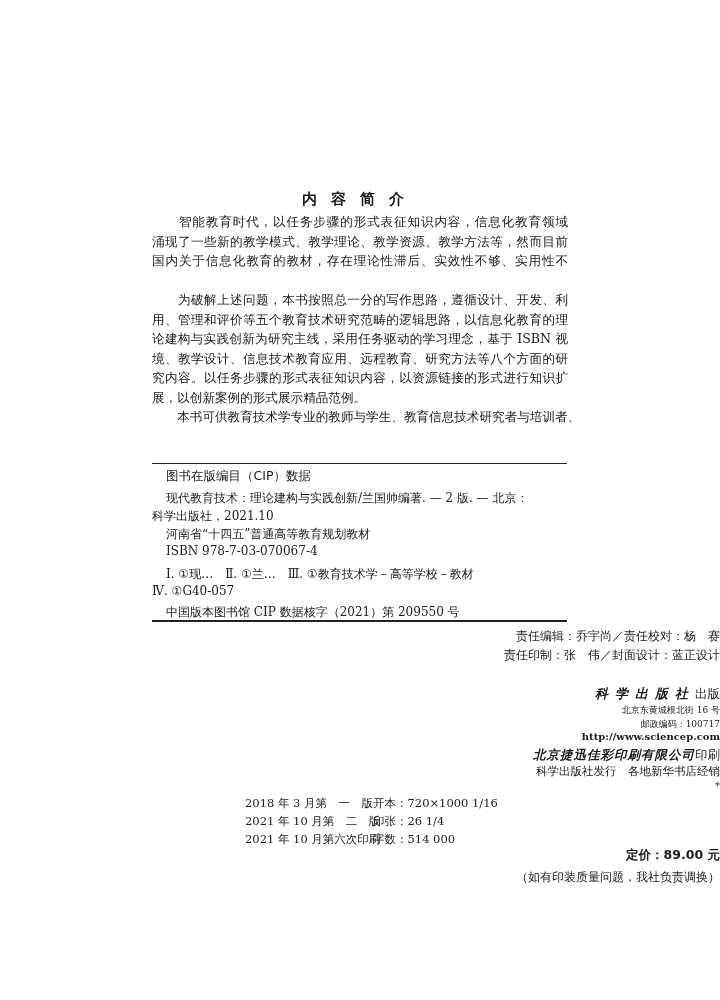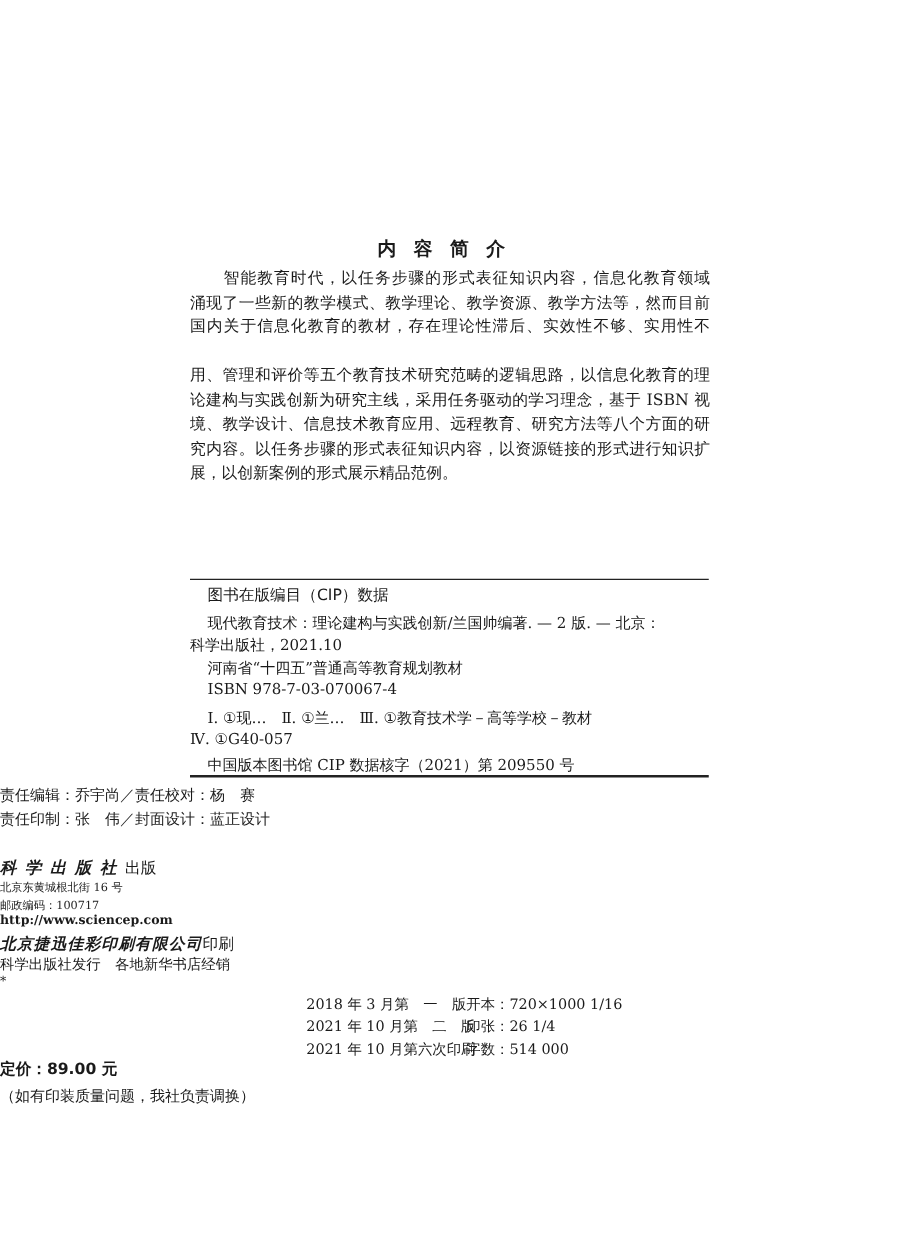--- a/index.html
+++ b/index.html
@@ -9,48 +9,50 @@
   .title { left: 0; width: 720px; top: 190px; text-align: center; font-size: 15px; font-weight: bold;
            letter-spacing: 14px; font-family: "DejaVu Sans", sans-serif; }
   .para { position: absolute; left: 152px; width: 416px; font-size: 12.6px; line-height: 19.6px;
           text-align: justify; }
   .para .line { display: block; white-space: nowrap; text-align: justify; text-align-last: justify; height: 19.6px; }
   .para .line.last { text-align-last: left; }
   .rule-thin { position: absolute; left: 152px; width: 415px; top: 463px; height: 1px; background: #222; }
   .rule-thick { position: absolute; left: 152px; width: 415px; top: 620px; height: 2px; background: #222; }
   .cip { position: absolute; font-size: 12px; white-space: nowrap; }
   .cip-head { font-family: "DejaVu Sans", sans-serif; font-size: 12.5px; }
-  .center { left: 0; width: 720px; text-align: left; }
+  .center { left: 0; width: 720px; text-align: right; }
   .small { font-size: 9px; }
   .bold-pub { font-weight: bold; font-style: italic; letter-spacing: 7px; font-size: 13px; }
   .bold-print { font-weight: bold; font-style: italic; font-size: 12.5px; letter-spacing: 1px; }
   .imprint { font-size: 11.5px; }
 </style>
 </head>
 <body>
 
 <div>
 
   <div class="abs title">内容简介</div>
 
   <div class="para" style="top:212px;">
     <span class="line">　　智能教育时代，以任务步骤的形式表征知识内容，信息化教育领域</span>
     <span class="line">涌现了一些新的教学模式、教学理论、教学资源、教学方法等，然而目前</span>
     <span class="line">国内关于信息化教育的教材，存在理论性滞后、实效性不够、实用性不</span>
   </div>
 
   <div class="para" style="top:290px;">
+    <span class="line">　　为破解上述问题，本书按照总一分的写作思路，遵循设计、开发、利</span>
     <span class="line">用、管理和评价等五个教育技术研究范畴的逻辑思路，以信息化教育的理</span>
     <span class="line">论建构与实践创新为研究主线，采用任务驱动的学习理念，基于 ISBN 视</span>
     <span class="line">境、教学设计、信息技术教育应用、远程教育、研究方法等八个方面的研</span>
     <span class="line">究内容。以任务步骤的形式表征知识内容，以资源链接的形式进行知识扩</span>
     <span class="line last">展，以创新案例的形式展示精品范例。</span>
   </div>
 
   <div class="para" style="top:407px;">
+    <span class="line">　　本书可供教育技术学专业的教师与学生、教育信息技术研究者与培训者、</span>
   </div>
 
   <div class="rule-thin"></div>
 
   <div class="cip cip-head" style="left:166px; top:468px;">图书在版编目（CIP）数据</div>
   <div class="cip" style="left:166px; top:490px;">现代教育技术：理论建构与实践创新/兰国帅编著. — 2 版. — 北京：</div>
   <div class="cip" style="left:152px; top:508px;">科学出版社，2021.10</div>
   <div class="cip" style="left:166px; top:526px;">河南省“十四五”普通高等教育规划教材</div>
   <div class="cip" style="left:166px; top:544px;">ISBN 978-7-03-070067-4</div>
   <div class="cip" style="left:166px; top:566px;">Ⅰ. ①现…　Ⅱ. ①兰…　Ⅲ. ①教育技术学－高等学校－教材</div>

